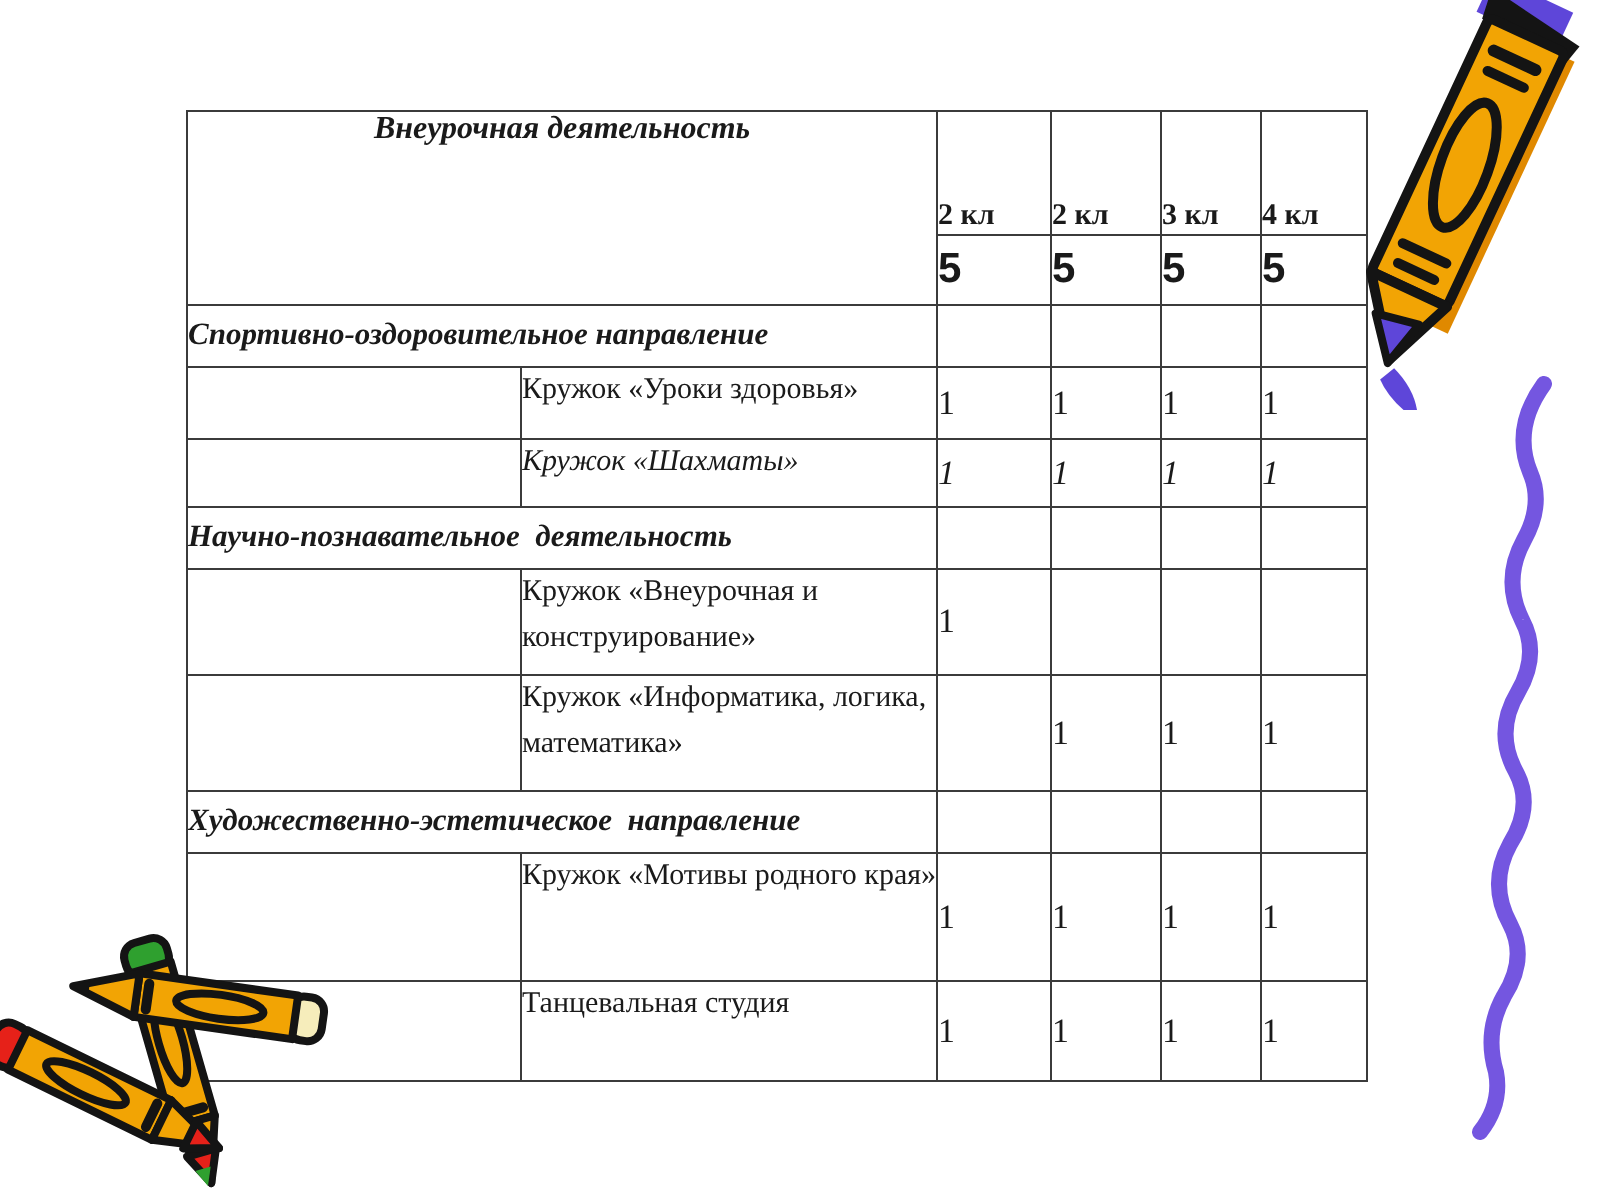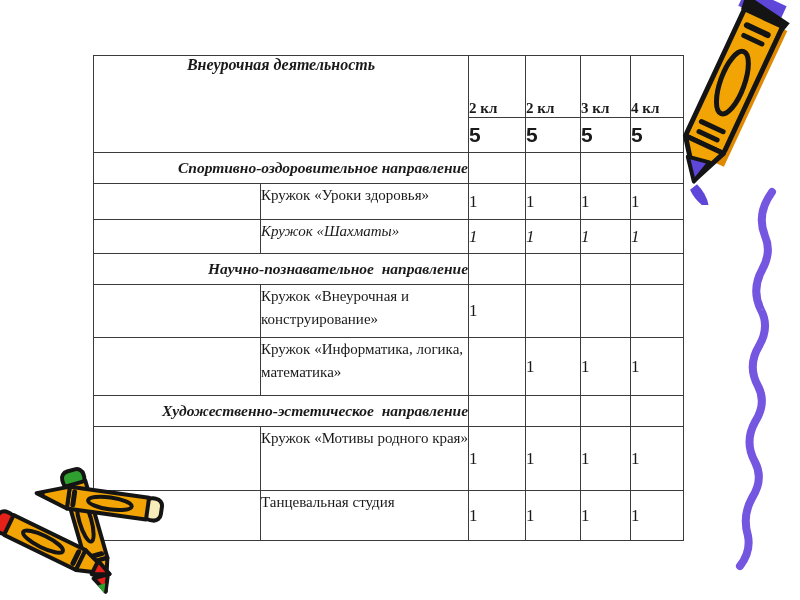--- a/index.html
+++ b/index.html
@@ -10,21 +10,21 @@
   }
   .slide { position:absolute; inset:0; }
 
   
   table.plan {
     position:absolute; left:93px; top:55px; width:590px;
     border-collapse:collapse; table-layout:fixed;
   }
   table.plan td { border:1.5px solid #3b3b3b; padding:0; overflow:hidden;margin-left:48px; }
 
-  tr.h62 { height:62px; } tr.h35 { height:35px; } tr.h31 { height:31px;text-align:right; }
+  tr.h62 { height:62px; } tr.h35 { height:35px; } tr.h31 { height:31px; }
   tr.h36 { height:36px; } tr.h34 { height:34px;font-style:italic; } tr.h53 { height:53px; }
   tr.h58 { height:58px; } tr.h64 { height:64px; } tr.h50 { height:50px; }
 
   .c-title   { vertical-align:top; text-align:center; padding-top:8px;
                font-weight:bold; font-style:italic; font-size:16px; }
   .c-grade   { vertical-align:bottom; padding:0 0 8px 8px;
                font-weight:bold; font-size:15px; }
   .c-total   { vertical-align:middle; padding-left:8px;
                font-family:"Liberation Sans", sans-serif;
                font-weight:bold; font-size:21px; }
@@ -107,21 +107,21 @@
     <tr class="h34">
       <td class="c-blank"></td>
       <td class="c-name">Кружок «Шахматы»</td>
       <td class="c-val">1</td>
       <td class="c-val">1</td>
       <td class="c-val">1</td>
       <td class="c-val">1</td>
     </tr>
 
     <tr class="h31">
-      <td class="c-section" colspan="2">Научно-познавательное  направление</td>
+      <td class="c-section" colspan="2">Научно-познавательное  деятельность</td>
       <td class="c-val"></td>
       <td class="c-val"></td>
       <td class="c-val"></td>
       <td class="c-val"></td>
     </tr>
 
     <tr class="h53">
       <td class="c-blank"></td>
       <td class="c-name">Кружок «Внеурочная и конструирование»</td>
       <td class="c-val">1</td>

